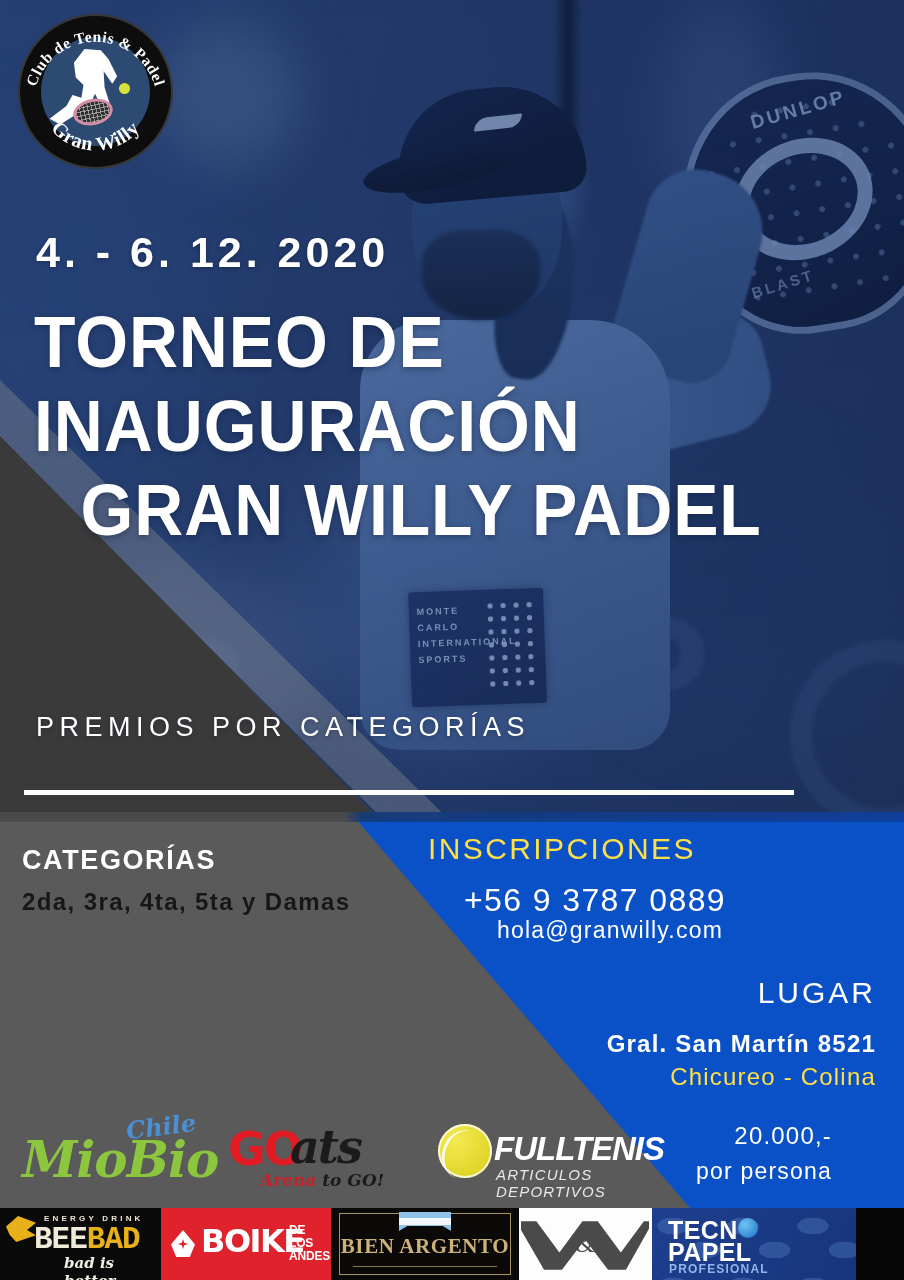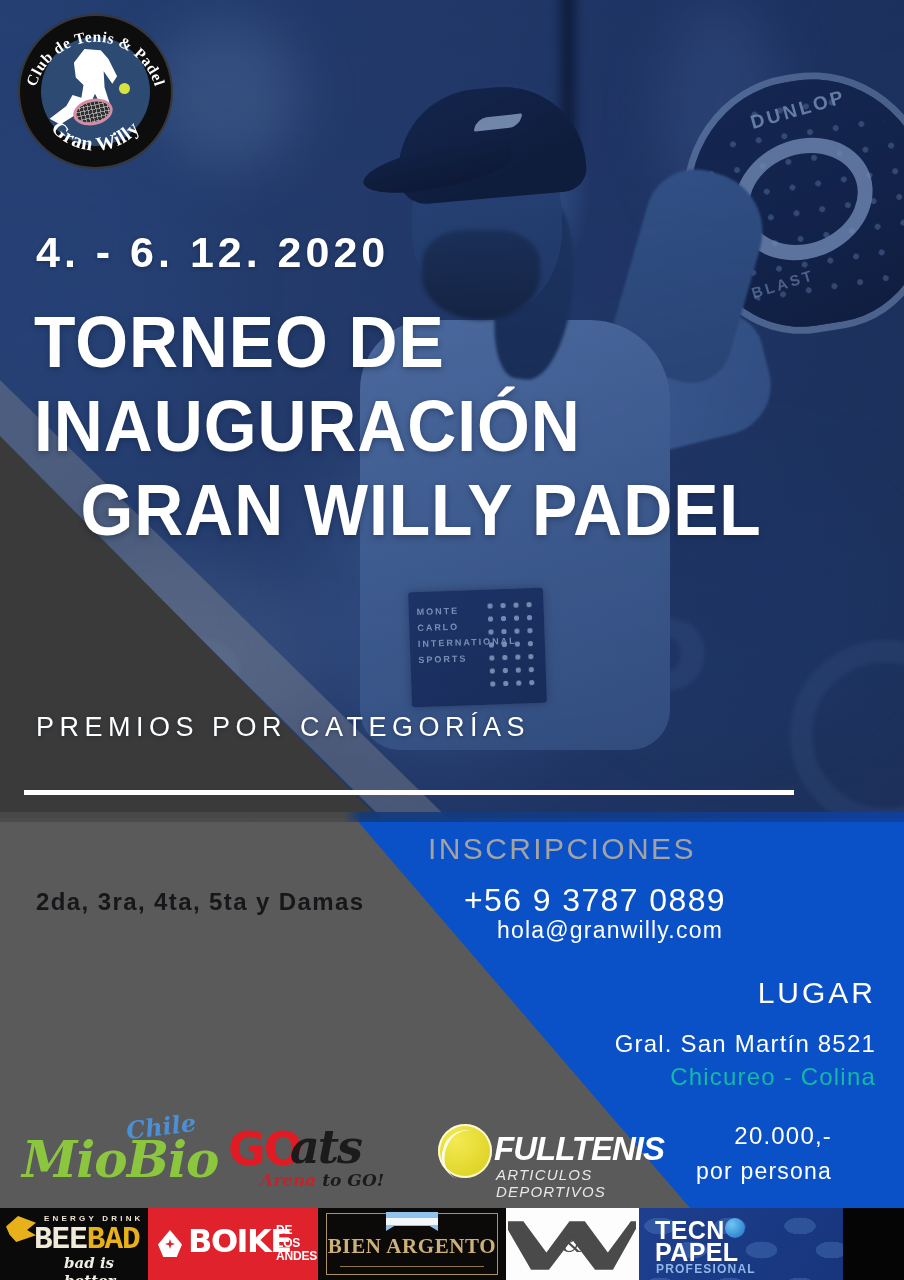--- a/index.html
+++ b/index.html
@@ -218,45 +218,45 @@
     text-align:right;
   }
   .rule{position:absolute;left:24px;top:790px;width:770px;height:5px;background:#fff;}
 
   
   .cat-h{
     position:absolute;left:22px;top:845px;color:#fff;
     font-size:27px;font-weight:bold;letter-spacing:1.6px;
   }
   .cat-l{
-    position:absolute;left:36px;top:888px;color:#17171a;
+    position:absolute;left:22px;top:888px;color:#17171a;
     font-size:24px;font-weight:bold;letter-spacing:1.4px;text-align:center;
   }
   .ins-h{
-    position:absolute;left:428px;top:832px;color:#a3a3a3;
+    position:absolute;left:428px;top:832px;color:#fde047;
     font-size:30px;font-weight:300;letter-spacing:2.4px;
   }
   .ins-p{
     position:absolute;left:430px;top:882px;width:330px;text-align:center;color:#fff;
     font-size:32px;font-weight:300;letter-spacing:1.4px;
   }
   .ins-e{
     position:absolute;left:430px;top:917px;width:360px;text-align:center;color:#fff;
     font-size:23px;font-weight:300;letter-spacing:1.2px;
   }
   .lug-h{
     position:absolute;right:28px;top:976px;color:#fff;
     font-size:30px;font-weight:300;letter-spacing:3px;
   }
   .lug-1{
     position:absolute;right:28px;top:1030px;color:#fff;
-    font-size:24px;font-weight:400;letter-spacing:1.2px;
+    font-size:24px;font-weight:700;letter-spacing:1.2px;
   }
   .lug-2{
-    position:absolute;right:28px;top:1063px;color:#14b8a6;
+    position:absolute;right:28px;top:1063px;color:#fde047;
     font-size:24px;font-weight:300;letter-spacing:1.2px;
   }
   .price-1{
     position:absolute;right:72px;top:1122px;color:#fff;
     font-size:24px;font-weight:300;letter-spacing:1.2px;
   }
   .price-2{
     position:absolute;right:72px;top:1158px;color:#fff;
     font-size:23px;font-weight:300;letter-spacing:1.2px;
   }
@@ -300,21 +300,21 @@
     font-style:italic;letter-spacing:-1px;
   }
   .ft-sub{
     position:absolute;left:58px;top:46px;color:#e8e8e8;font-size:15px;font-style:italic;
     letter-spacing:1.2px;
   }
 
   
   .strip{position:absolute;left:0;top:1208px;width:904px;height:72px;display:flex;}
   .cell{position:relative;height:72px;overflow:hidden;}
-  .c-bee{width:148px;background:#0a0a0a;}
+  .c-bee{width:161px;background:#0a0a0a;}
   .c-boike{width:170px;background:#e0222c;}
   .c-argento{width:188px;background:#0c0a08;}
   .c-wm{width:133px;background:#fdfdfd;}
   .c-tecno{width:204px;background:linear-gradient(120deg,#1e3f8f,#17357c);}
   .c-black{flex:1;background:#050505;}
 
   .bee-top{position:absolute;left:44px;top:6px;color:#efe6d4;font-size:8px;letter-spacing:3.2px;font-weight:bold;}
   .bee-main{position:absolute;left:34px;top:14px;color:#f0ead8;font-size:31px;font-weight:bold;letter-spacing:-1px;font-family:Liberation Mono, monospace;}
   .bee-main i{color:#e8b019;font-style:normal;}
   .bee-tag{position:absolute;left:64px;top:46px;color:#f2efe4;font-size:15px;font-style:italic;font-weight:bold;font-family:"DejaVu Serif",serif;}
@@ -432,20 +432,21 @@
     <span>INAUGURACIÓN</span>
     <span class="l3">GRAN WILLY PADEL</span>
   </div>
   <div class="premios">PREMIOS POR CATEGORÍAS</div>
   <div class="rule"></div>
 
   <div class="band-gray"></div>
   <div class="band-blue"></div>
   <div class="band-topedge"></div>
 
+  <div class="cat-h">CATEGORÍAS</div>
   <div class="cat-l">2da, 3ra, 4ta, 5ta y Damas</div>
 
   <div class="ins-h">INSCRIPCIONES</div>
   <div class="ins-p">+56 9 3787 0889</div>
   <div class="ins-e">hola@granwilly.com</div>
 
   <div class="lug-h">LUGAR</div>
   <div class="lug-1">Gral. San Martín 8521</div>
   <div class="lug-2">Chicureo - Colina</div>
 

